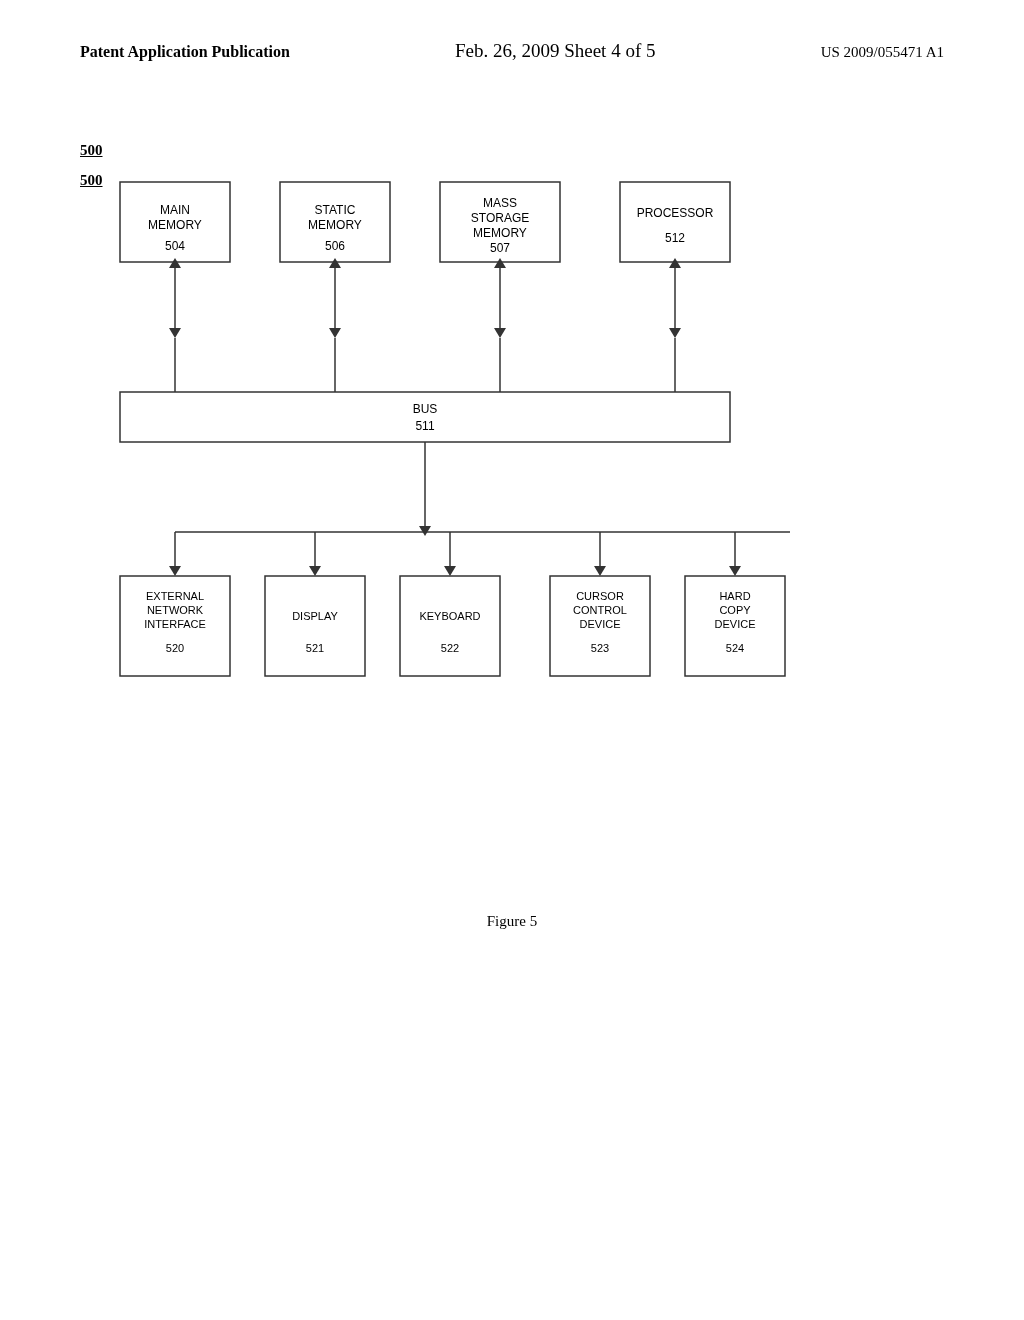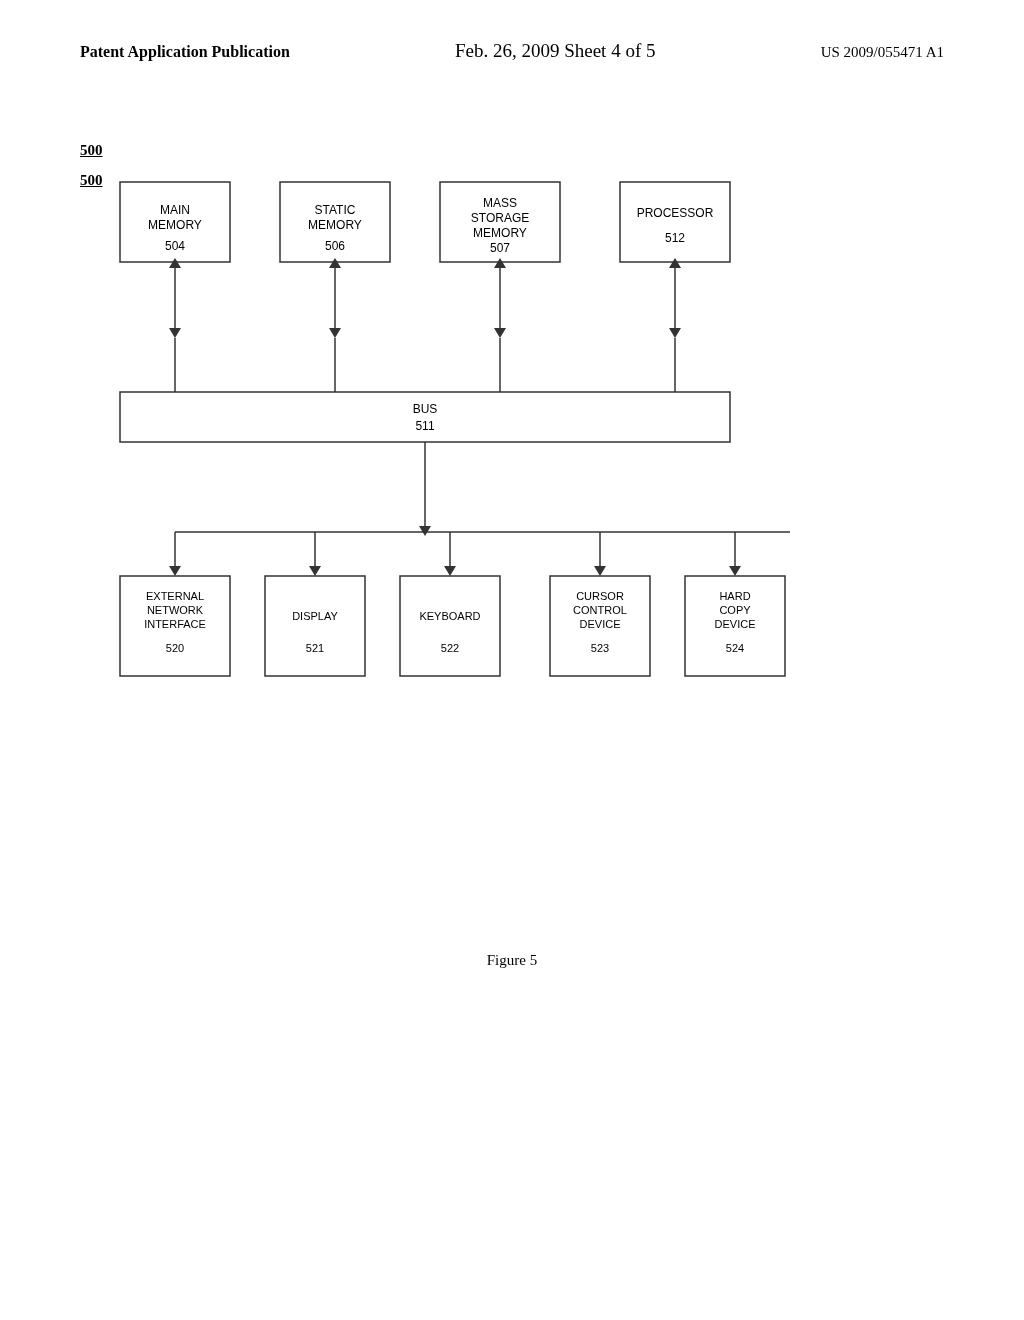--- a/index.html
+++ b/index.html
@@ -53,21 +53,21 @@
     .diagram-svg-container {
       margin: 0 auto;
       margin-top: 30px;
       display: flex;
       justify-content: flex-start;
     }
 
     .figure-caption {
       text-align: center;
       font-size: 15px;
-      margin-top: 80px;
+      margin-top: 41px;
     }
   </style>
 </head>
 <body>
 
 <div class="page-header">
   <span class="header-left">Patent Application Publication</span>
   <span class="header-center">Feb. 26, 2009   Sheet 4 of 5</span>
   <span class="header-right">US 2009/055471 A1</span>
 </div>

